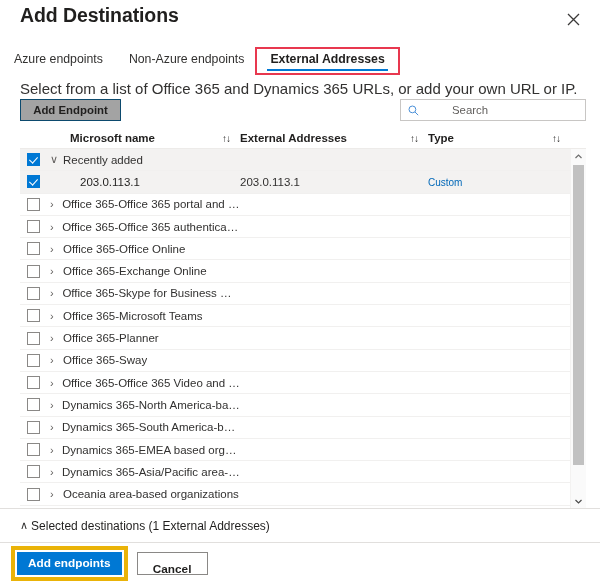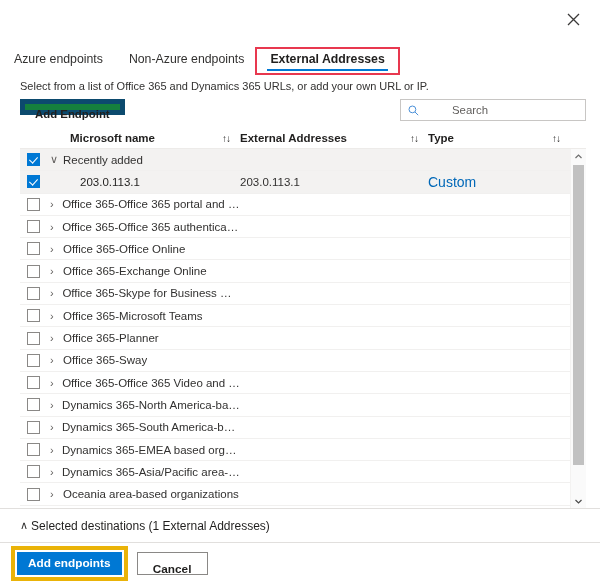--- a/index.html
+++ b/index.html
@@ -83,40 +83,40 @@
   .tab.highlighted {
     outline: 2px solid #e8384f;
     outline-offset: 0;
   }
 
   
   .subtitle {
     position: absolute;
     left: 20px;
     top: 80px;
-    font-size: 11px;
+    font-size: 15px;
     color: #323130;
   }
 
   
   .toolbar {
     position: absolute;
     left: 20px;
     right: 14px;
     top: 99px;
     height: 22px;
   }
   .add-endpoint-btn {
     position: absolute;
     left: 0;
     top: 0;
-    height: 16px;
+    height: 22px;
     min-width: 101px;
-    border: 5px solid #0c4a6e;
-    background: #15803d;
+    border: 1px solid #0c4a6e;
+    background: #a3a3a3;
     color: #201f1e;
     font-size: 11.4px;
     font-weight: 600;
     font-family: inherit;
     cursor: pointer;
     padding: 0 10px;
     line-height: 20px;
   }
   .search-box {
     position: absolute;
@@ -224,21 +224,21 @@
     color: #605e5c;
     margin-right: 4px;
     user-select: none;
     display: inline-block;
     width: 9px;
   }
   .row-label { overflow: hidden; white-space: nowrap; text-overflow: ellipsis; }
   .row.group .cell.col-name { padding-left: 4px; }
   .row.child .cell.col-name { padding-left: 34px; }
   .row.child .row-label { font-size: 11.5px; color: #201f1e; }
-  .link-type { color: #0068b8; font-size: 14px; }
+  .link-type { color: #0068b8; font-size: 10px; }
 
   
   .cbwrap {
     width: 26px;
     flex: none;
     display: flex;
     align-items: center;
     justify-content: center;
   }
   .cb {
@@ -369,20 +369,21 @@
     padding: 6px 10px;
     margin-left: 9px;
     cursor: pointer;
     line-height: 21px;
   }
 </style>
 </head>
 <body>
 
 <div class="dialog-header">
+  <div class="dialog-title">Add Destinations</div>
   <button class="close-btn" aria-label="Close">
     <svg width="13" height="13" viewBox="0 0 13 13">
       <path d="M1 1 L12 12 M12 1 L1 12" stroke="#3b3a39" stroke-width="1.3" fill="none"></path>
     </svg>
   </button>
 </div>
 
 <div class="tabs">
   <button class="tab">
     <span>Azure endpoints</span>

